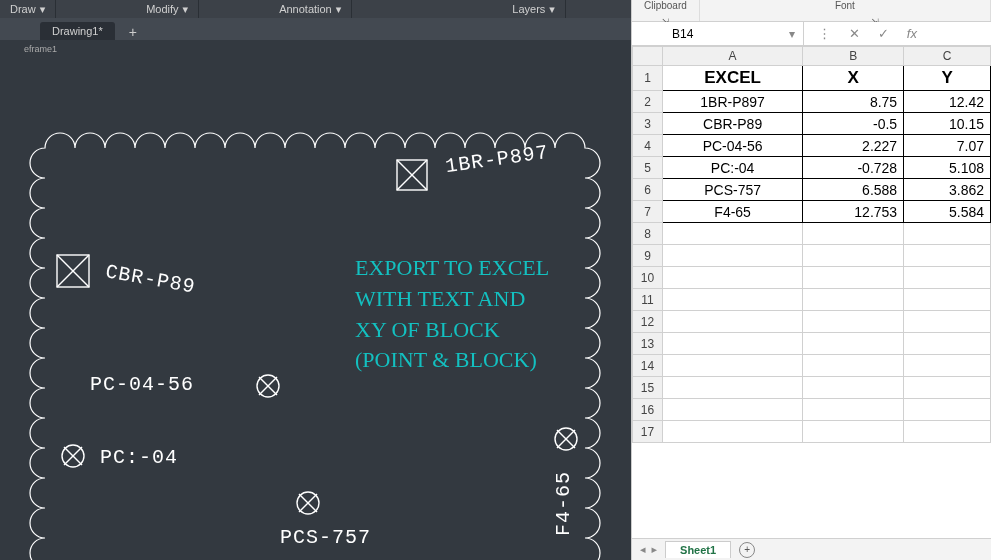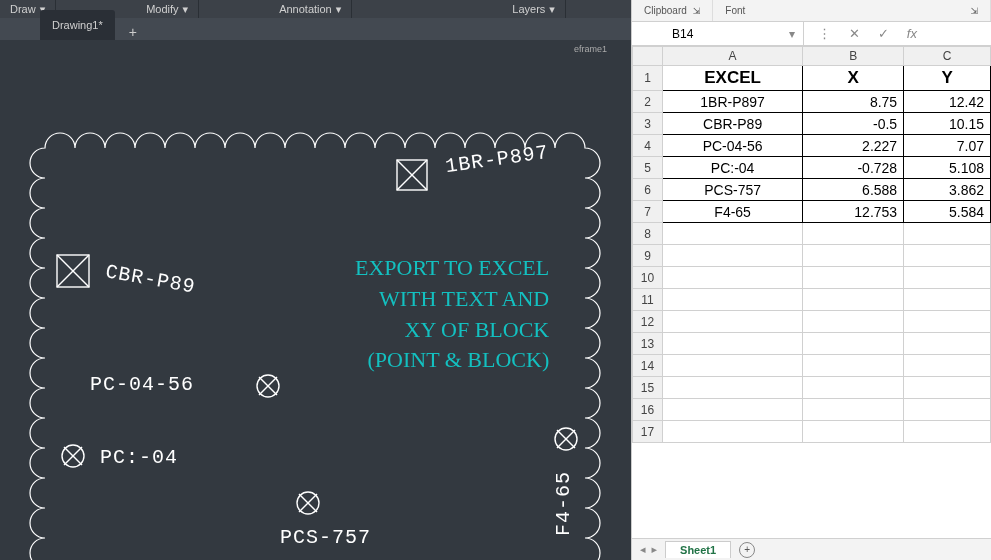--- a/index.html
+++ b/index.html
@@ -10,21 +10,20 @@
   font-family: Arial, sans-serif;
   overflow: hidden;
   background: #333;
 }
 .cad-pane {
   width: 631px;
   height: 560px;
   background: #333940;
   display: flex;
   flex-direction: column;
-  text-align: right;
 }
 .cad-ribbon {
   height: 18px;
   background: #3c4148;
   display: flex;
   color: #d0d0d0;
   font-size: 11px;
 }
 .ribbon-item {
   padding: 2px 10px;
@@ -37,21 +36,21 @@
   height: 22px;
   background: #434951;
   display: flex;
   align-items: flex-end;
   padding-left: 40px;
 }
 .tab {
   background: #2a2f36;
   color: #d0d0d0;
   font-size: 11px;
-  padding: 9px 12px;
+  padding: 3px 12px;
   border-top-left-radius: 3px;
   border-top-right-radius: 3px;
   margin-right: 4px;
   margin-top: 48px;
 }
 .tab-plus {
   color: #ccc;
   font-size: 14px;
   padding: 0 10px;
   cursor: pointer;
@@ -113,20 +112,21 @@
   font-size: 10px;
   color: #555;
 }
 .ex-group {
   display: flex;
   align-items: center;
   gap: 6px;
   padding: 0 12px;
   border-right: 1px solid #ddd;
   height: 100%;
+  flex-direction: column;
 }
 .name-fx-row {
   height: 24px;
   display: flex;
   border-bottom: 1px solid #d0d0d0;
   background: #fff;
   padding-left: 32px;
 }
 .name-box {
   width: 140px;

